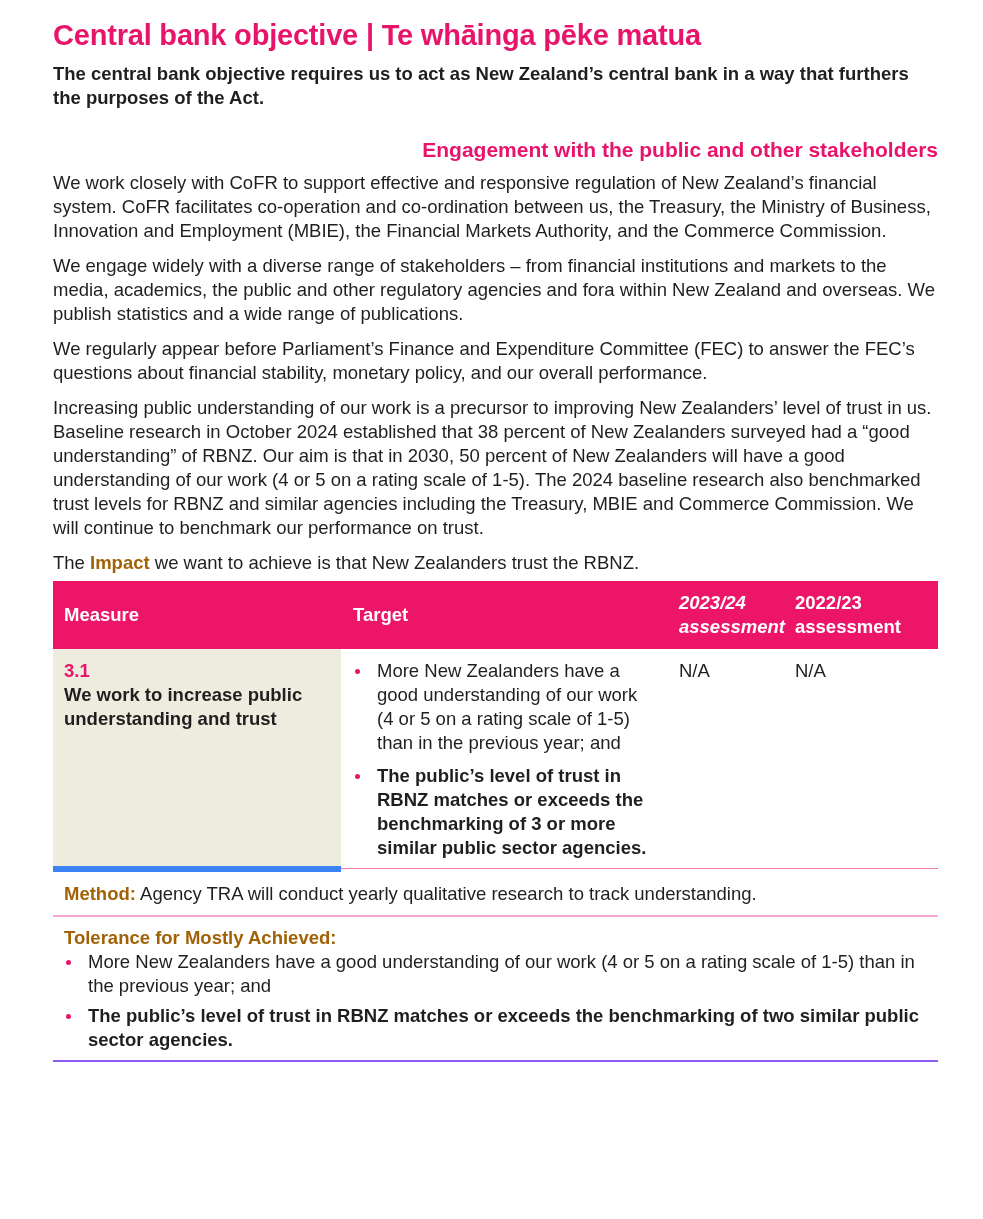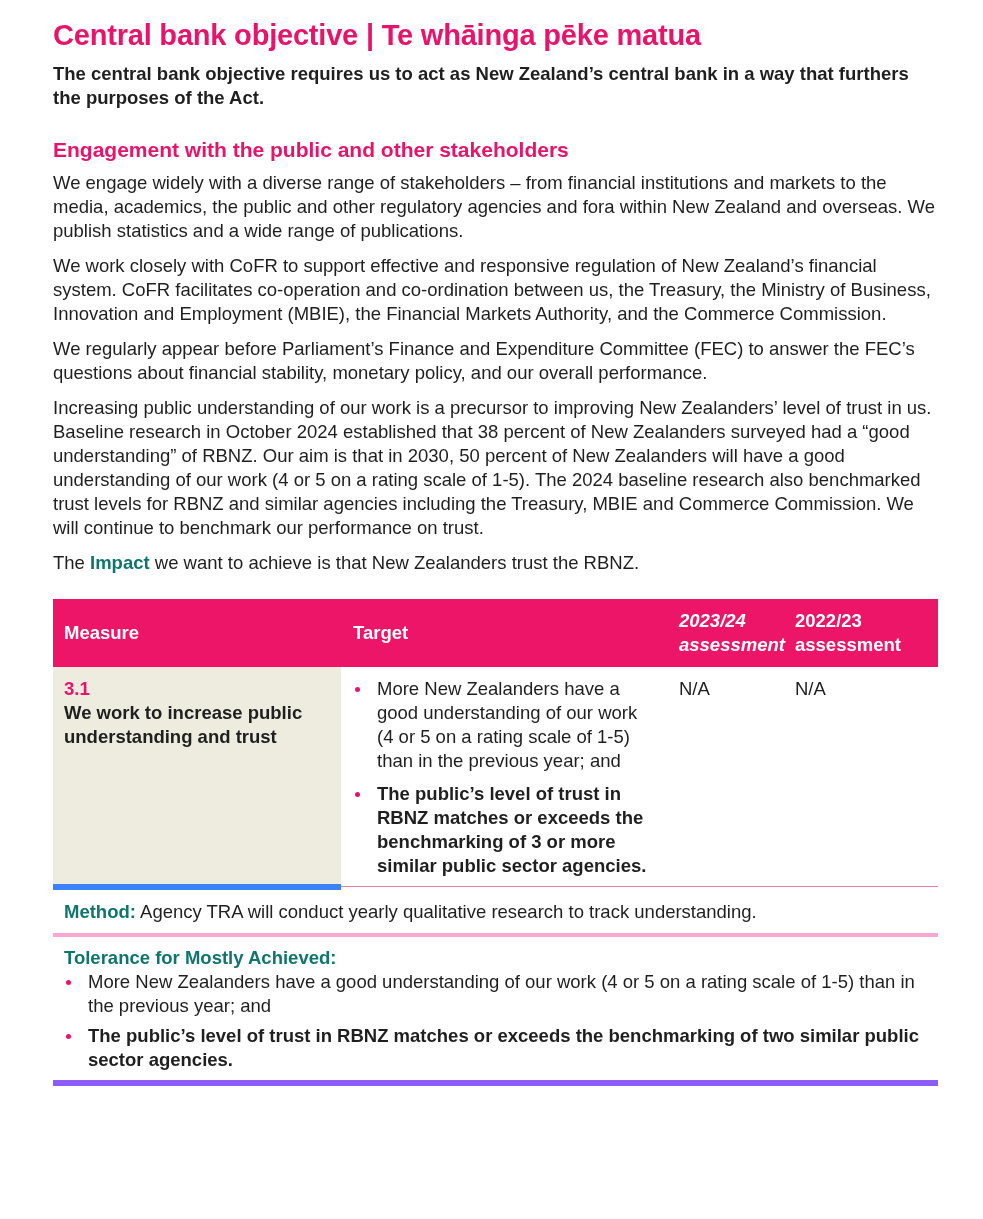--- a/index.html
+++ b/index.html
@@ -21,30 +21,31 @@
     margin-top: 3px;
     letter-spacing: -0.2px;
   }
   .intro { margin-top: 7px; font-weight: bold; }
   h2 {
     color: #e8146b;
     font-size: 21px;
     font-weight: bold;
     line-height: 28px;
     margin-top: 26px;
+    text-align: right;
   }
   p.para { margin-top: 11px; }
   p.para:first-of-type { margin-top: 0; }
   .after-h2 { margin-top: 7px; }
-  b { font-weight: bold; color: #0f766e; }
+  b { font-weight: bold; color: #a16207; }
 
   table.measures {
     width: 885px;
     border-collapse: collapse;
-    margin-top: 24px;
+    margin-top: 6px;
     padding-left: 29px;
   }
   table.measures thead th {
     background: #ec1568;
     color: #ffffff;
     font-weight: bold;
     text-align: left;
     vertical-align: middle;
     font-size: 18.5px;
     line-height: 24px;
@@ -74,41 +75,41 @@
   ul.bullets li { position: relative; padding-left: 24px; }
   ul.bullets li + li { margin-top: 9px; font-weight: bold; }
   ul.bullets li::before {
     content: "";
     position: absolute; left: 2px; top: 10px;
     width: 5px; height: 5px; border-radius: 50%;
     background: #e8146b;
   }
   .method-row {
     padding: 10px 11px 9px 11px;
-    border-bottom: 4px solid #f9a8d4;
+    border-bottom: 2px solid #f9a8d4;
   }
   .tolerance-block {
     padding: 9px 11px 8px 11px;
-    border-bottom: 6px solid #8b5cf6;
+    border-bottom: 2px solid #8b5cf6;
   }
   .tolerance-block ul.bullets { margin-top: 0; }
   .tolerance-block ul.bullets li { padding-left: 24px; }
   .tolerance-block ul.bullets li + li { margin-top: 6px; }
 </style>
 </head>
 <body>
 
 <div class="page">
   <h1>Central bank objective | Te whāinga pēke matua</h1>
   <p class="intro">The central bank objective requires us to act as New Zealand’s central bank in a way that furthers the purposes of the Act.</p>
 
   <h2>Engagement with the public and other stakeholders</h2>
   <div class="after-h2">
+    <p class="para">We work closely with CoFR to support effective and responsive regulation of New Zealand’s financial system. CoFR facilitates co-operation and co-ordination between us, the Treasury, the Ministry of Business, Innovation and Employment (MBIE), the Financial Markets Authority, and the Commerce Commission.</p>
     <p class="para">We engage widely with a diverse range of stakeholders – from financial institutions and markets to the media, academics, the public and other regulatory agencies and fora within New Zealand and overseas. We publish statistics and a wide range of publications.</p>
-    <p class="para">We work closely with CoFR to support effective and responsive regulation of New Zealand’s financial system. CoFR facilitates co-operation and co-ordination between us, the Treasury, the Ministry of Business, Innovation and Employment (MBIE), the Financial Markets Authority, and the Commerce Commission.</p>
     <p class="para">We regularly appear before Parliament’s Finance and Expenditure Committee (FEC) to answer the FEC’s questions about financial stability, monetary policy, and our overall performance.</p>
     <p class="para">Increasing public understanding of our work is a precursor to improving New Zealanders’ level of trust in us. Baseline research in October 2024 established that 38 percent of New Zealanders surveyed had a “good understanding” of RBNZ. Our aim is that in 2030, 50 percent of New Zealanders will have a good understanding of our work (4 or 5 on a rating scale of 1-5). The 2024 baseline research also benchmarked trust levels for RBNZ and similar agencies including the Treasury, MBIE and Commerce Commission. We will continue to benchmark our performance on trust.</p>
     <p class="para"><span>The </span><b>Impact</b><span> we want to achieve is that New Zealanders trust the RBNZ.</span></p>
   </div>
 
   <table class="measures">
     <thead>
       <tr>
         <th class="col-measure">Measure</th>
         <th class="col-target">Target</th>

